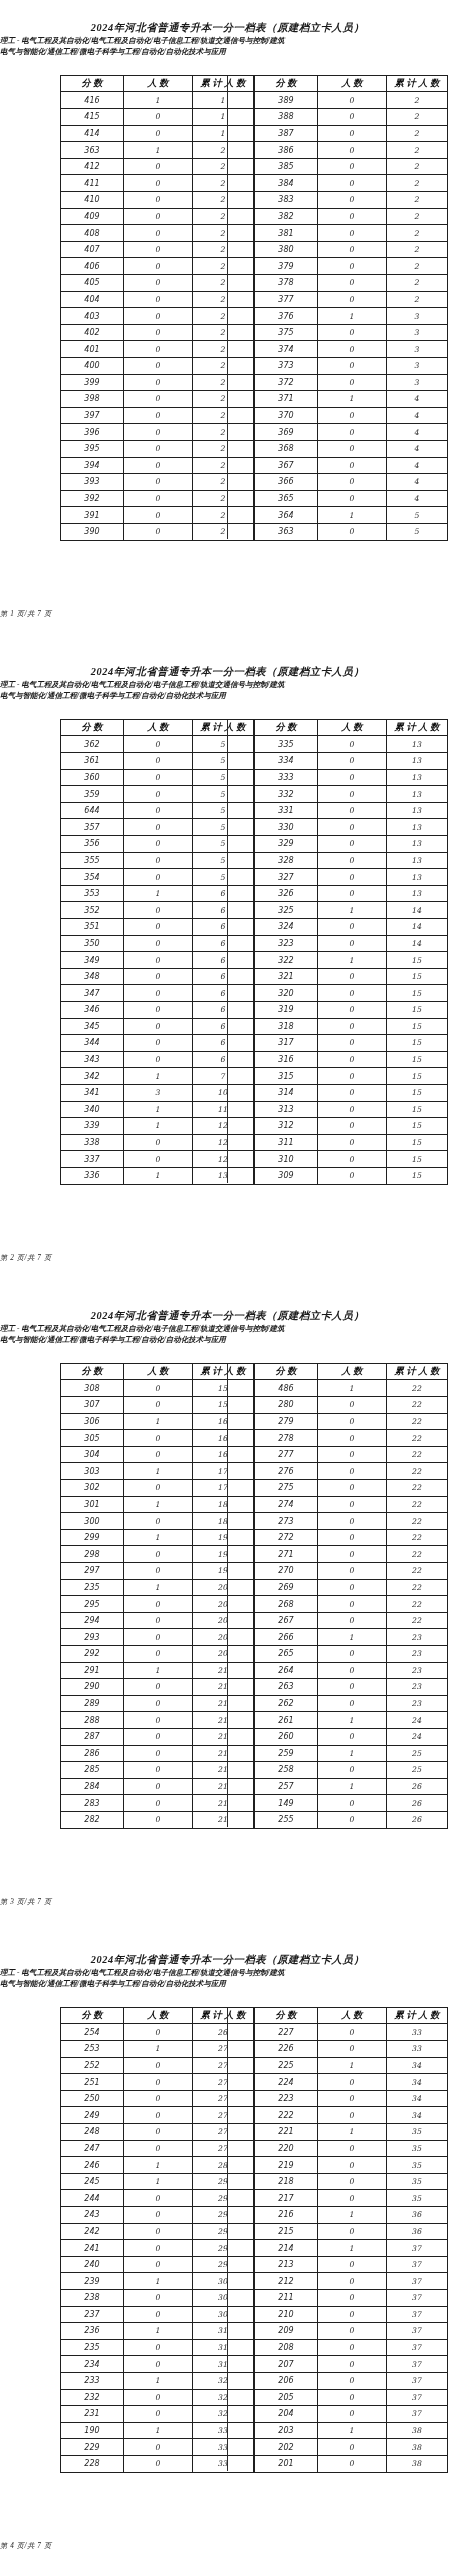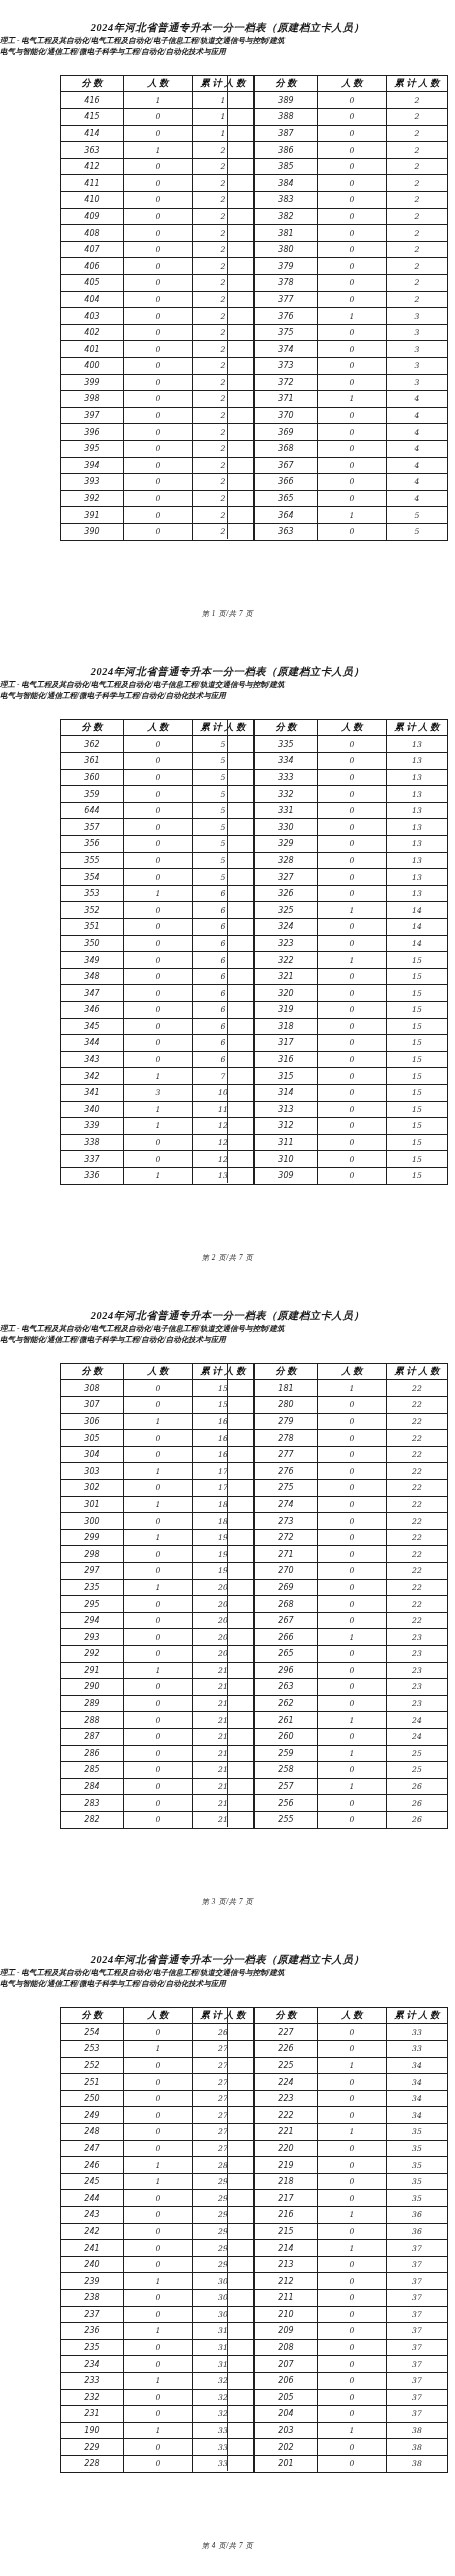--- a/index.html
+++ b/index.html
@@ -85,21 +85,21 @@
   td.cell-count, td.cell-cum {
     font-family: "DejaVu Serif", serif;
     font-size: 7.7px;
     color: #2f2f2f;
   }
   .page-footer {
     position: absolute;
     left: 0;
     right: 0;
     bottom: 25px;
-    text-align: center;
+    text-align: left;
     font-size: 7.2px;
     color: #222222;
     letter-spacing: 0.6px;
   }
 </style>
 </head>
 <body>
 
 <div id="pages">
     <div class="page">
@@ -888,21 +888,21 @@
           </colgroup>
           <thead>
             <tr>
               <th>分数</th>
               <th>人数</th>
               <th>累计人数</th>
             </tr>
           </thead>
           <tbody>
             <tr>
-              <td class="cell-score">181</td>
+              <td class="cell-score">486</td>
               <td class="cell-count">1</td>
               <td class="cell-cum">22</td>
             </tr>
             <tr>
               <td class="cell-score">280</td>
               <td class="cell-count">0</td>
               <td class="cell-cum">22</td>
             </tr>
             <tr>
               <td class="cell-score">279</td>
@@ -973,21 +973,21 @@
               <td class="cell-score">266</td>
               <td class="cell-count">1</td>
               <td class="cell-cum">23</td>
             </tr>
             <tr>
               <td class="cell-score">265</td>
               <td class="cell-count">0</td>
               <td class="cell-cum">23</td>
             </tr>
             <tr>
-              <td class="cell-score">296</td>
+              <td class="cell-score">264</td>
               <td class="cell-count">0</td>
               <td class="cell-cum">23</td>
             </tr>
             <tr>
               <td class="cell-score">263</td>
               <td class="cell-count">0</td>
               <td class="cell-cum">23</td>
             </tr>
             <tr>
               <td class="cell-score">262</td>
@@ -1013,21 +1013,21 @@
               <td class="cell-score">258</td>
               <td class="cell-count">0</td>
               <td class="cell-cum">25</td>
             </tr>
             <tr>
               <td class="cell-score">257</td>
               <td class="cell-count">1</td>
               <td class="cell-cum">26</td>
             </tr>
             <tr>
-              <td class="cell-score">256</td>
+              <td class="cell-score">149</td>
               <td class="cell-count">0</td>
               <td class="cell-cum">26</td>
             </tr>
             <tr>
               <td class="cell-score">255</td>
               <td class="cell-count">0</td>
               <td class="cell-cum">26</td>
             </tr>
           </tbody>
         </table>

